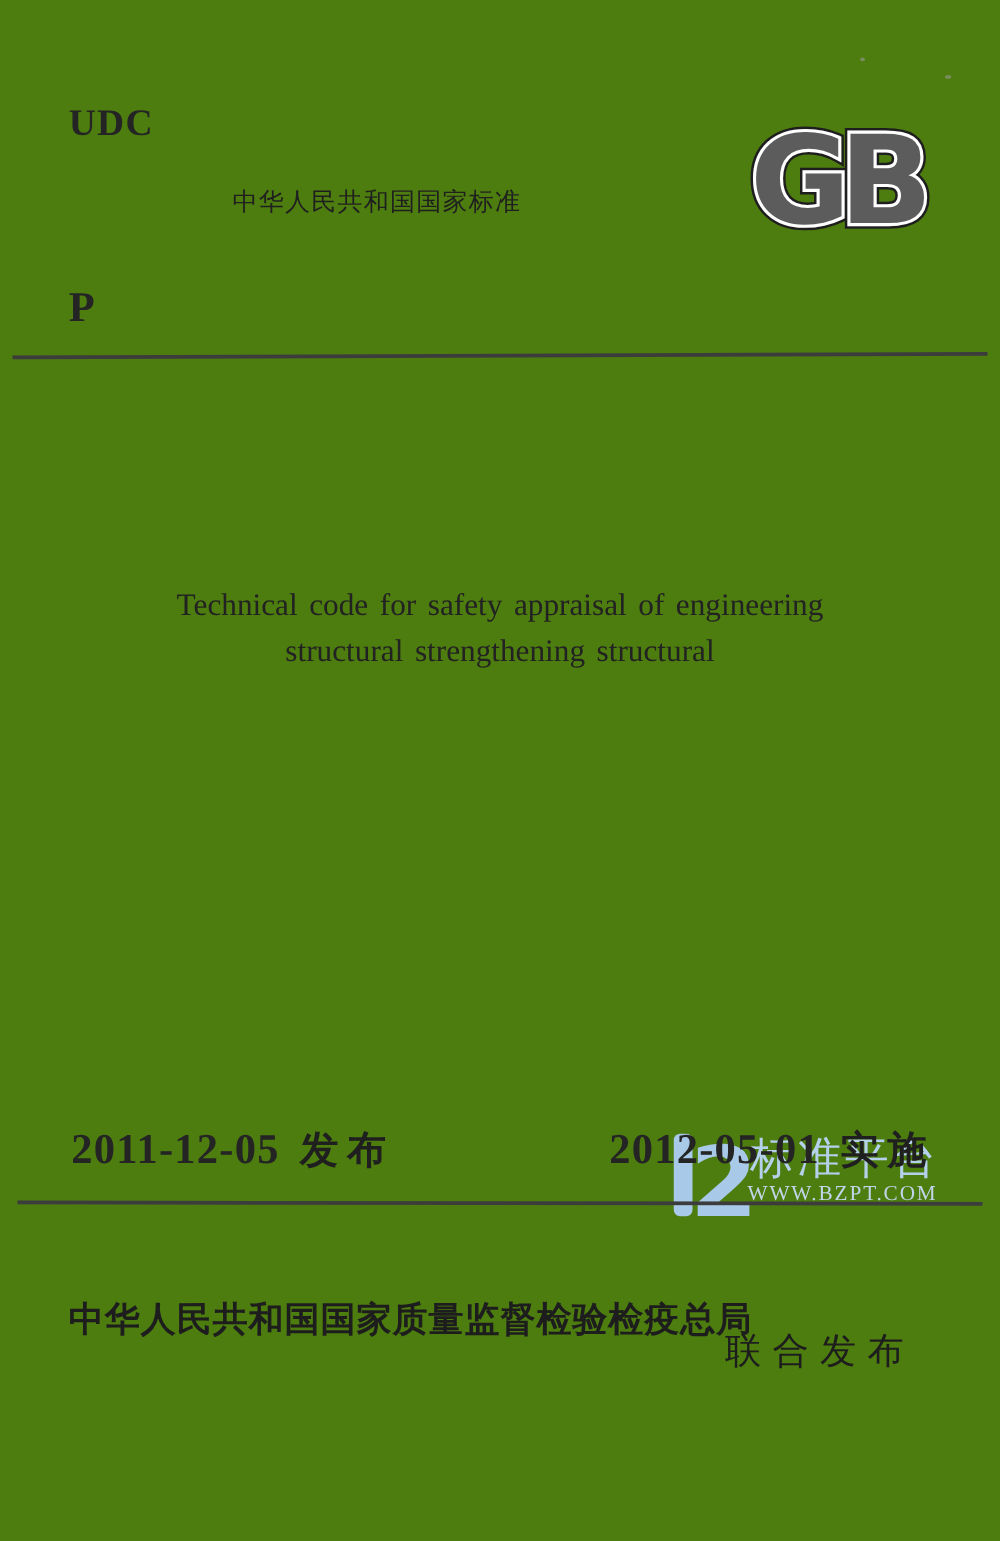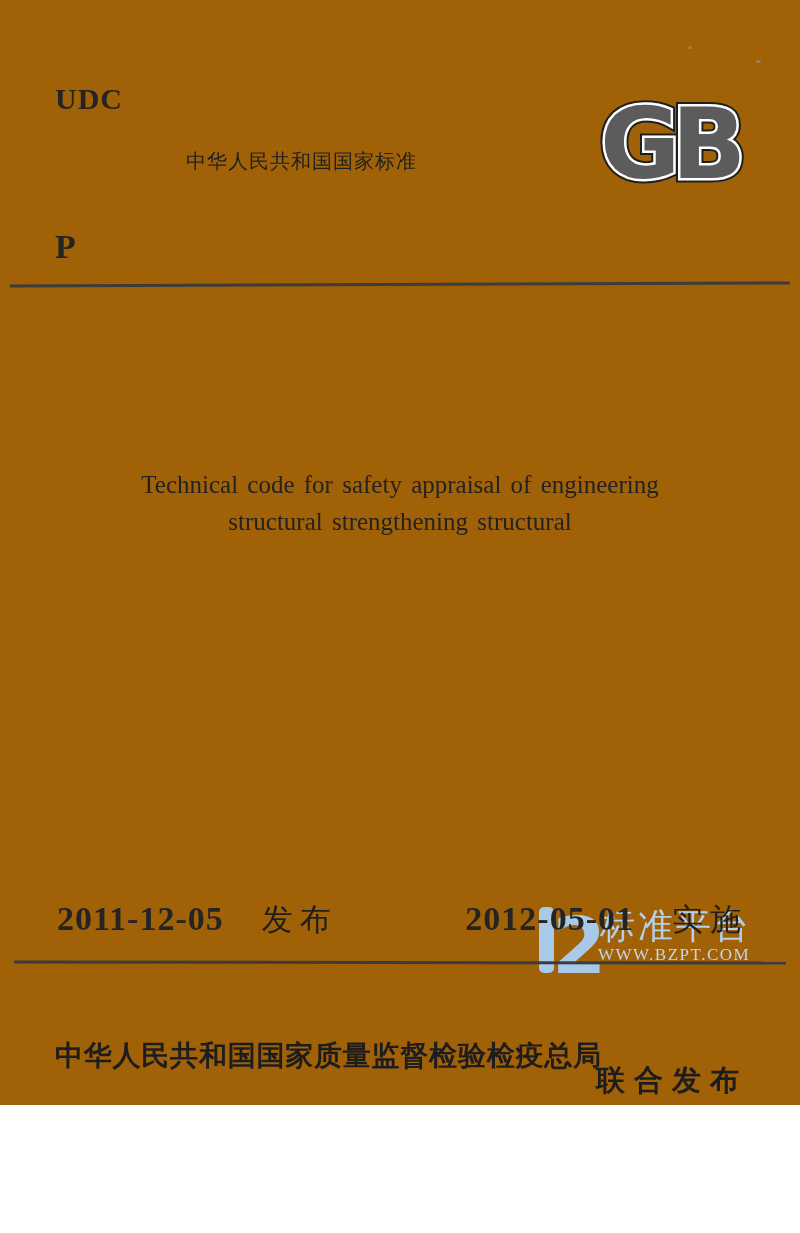--- a/index.html
+++ b/index.html
@@ -1,19 +1,19 @@
 <!DOCTYPE html>
 <html><head>
 <meta charset="utf-8">
 <style>
   html,body{margin:0;padding:0;background:#ffffff;}
   .page{
     position:relative;
-    width:800px;height:1105px;
-    background:#a16207;
+    width:800px;height:1233px;
+    background:#4d7c0f;
     overflow:hidden;
     font-family:"Liberation Sans", sans-serif;
     color:#1d1d1d;
   }
   
   .udc{
     position:absolute;left:55px;top:82px;
     font-family:"Liberation Serif", serif;
     font-weight:bold;font-size:30px;letter-spacing:1px;color:#242424;
   }
@@ -52,44 +52,44 @@
   }
   
   .date-row-item{position:absolute;top:899px;display:flex;align-items:baseline;z-index:2;}
   .date-left{left:57px;}
   .date-right{right:52px;}
   .date-num{
     font-family:"Liberation Serif", serif;
     font-weight:bold;font-size:34px;letter-spacing:1px;color:#242424;
   }
   .date-label{
-    font-weight:normal;font-size:31px;letter-spacing:7px;color:#1f1f1f;
-    margin-left:38px;
+    font-weight:bold;font-size:31px;letter-spacing:7px;color:#1f1f1f;
+    margin-left:16px;
   }
   
   .watermark{position:absolute;left:536px;top:893px;width:220px;height:90px;z-index:1;}
   .wm-logo{position:absolute;left:0;top:8px;width:66px;height:78px;}
   .wm-name{
     position:absolute;left:64px;top:10px;
     font-size:35px;letter-spacing:3px;color:#b4d0ea;white-space:nowrap;
   }
   .wm-url{
     position:absolute;left:62px;top:52px;
     font-family:"Liberation Serif", serif;
     font-size:17px;letter-spacing:1.5px;color:#c2d5e9;white-space:nowrap;
   }
   
   .publishers{
     position:absolute;left:55px;top:1037px;width:546px;
     font-weight:bold;font-size:28px;line-height:38px;color:#1d1d1d;
   }
   .pub-line{text-align:justify;text-align-last:justify;}
   .joint-label{
-    position:absolute;left:596px;top:1061px;
-    font-weight:bold;font-size:29px;letter-spacing:9px;color:#1d1d1d;
+    position:absolute;left:580px;top:1061px;
+    font-weight:normal;font-size:29px;letter-spacing:9px;color:#1d1d1d;
     white-space:nowrap;
   }
   
   .speckle{position:absolute;border-radius:50%;background:#9a9a9a;opacity:.55;}
   .speckle-1{left:688px;top:46px;width:4px;height:3px;}
   .speckle-2{left:756px;top:60px;width:5px;height:3px;}
 </style>
 </head>
 <body>
 

